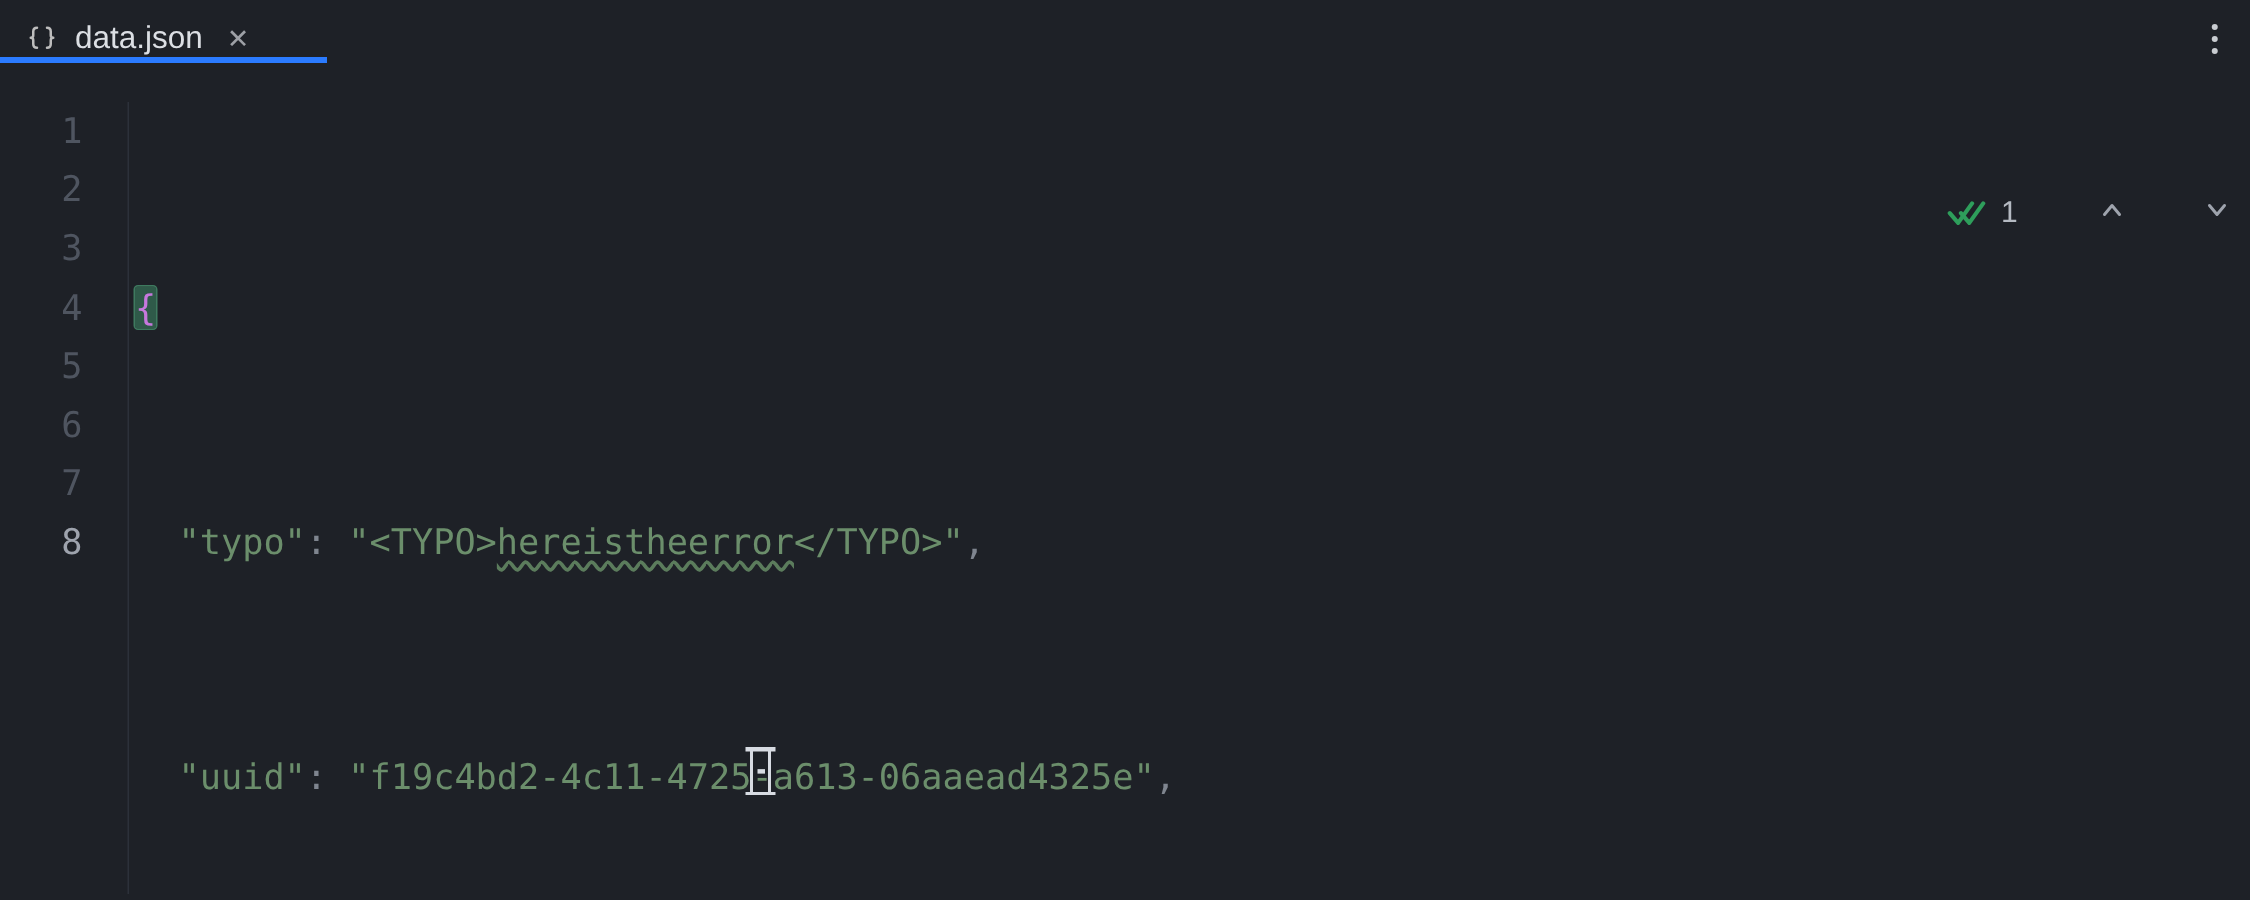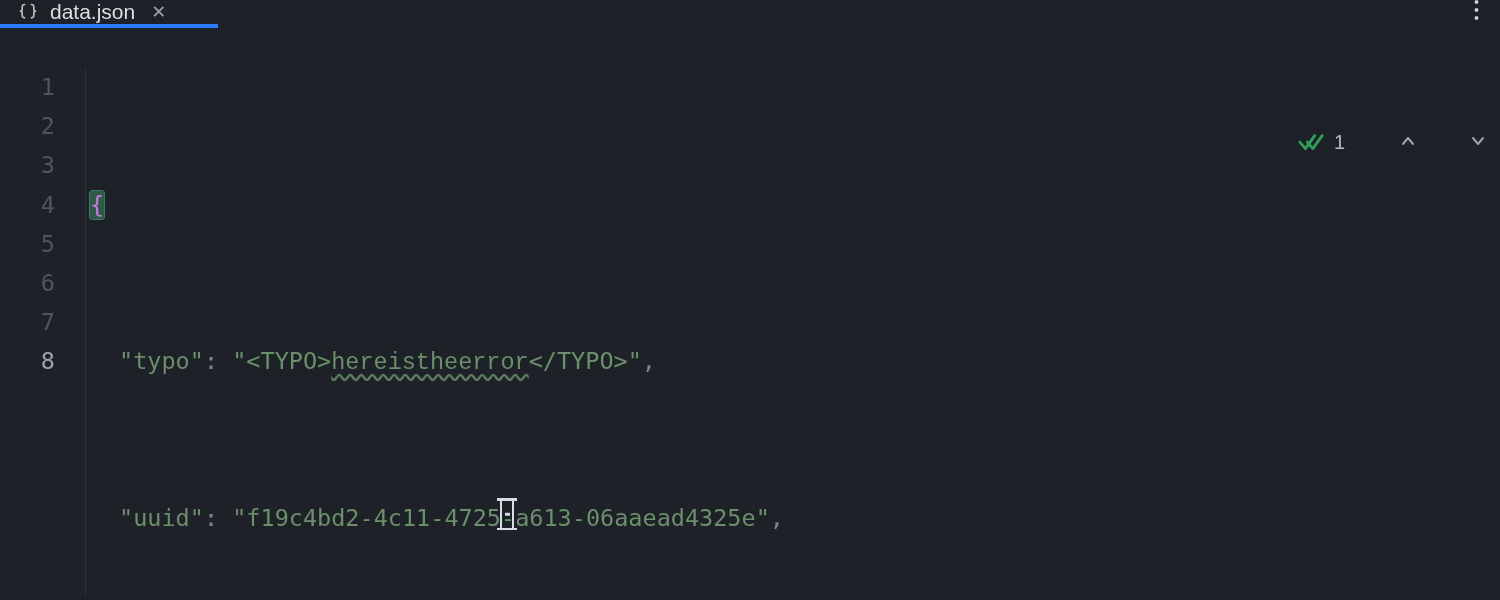--- a/index.html
+++ b/index.html
@@ -8,21 +8,21 @@
     height: 600px;
     background: #1e2127;
     font-family: 'Segoe UI', Arial, sans-serif;
     overflow: hidden;
     color: #abb2bf;
   }
   
   .tabbar {
     height: 52px;
     display: flex;
-    align-items: flex-start;
+    align-items: center;
     background: #1e2127;
     position: relative;
   }
   .tab {
     display: flex;
     align-items: center;
     padding: 0 14px 0 18px;
     background: #1e2127;
     gap: 12px;
     position: relative;
@@ -98,21 +98,20 @@
   .line .indent { display:inline-block; width: 29px; }
 
   
   .brace { color: #c678dd; }
   .key   { color: #6b8e6b; } 
   .punct { color: #7f858f; }
   .str   { color: #6b8e6b; }
   .typo-underline {
     text-decoration: underline wavy #5b7c5c;
     text-underline-offset: 4px;
-    font-family: Liberation Mono, monospace;
   }
   
   .bracket-match {
     background: #2f5a49;
     outline: 1px solid #3e7a5f;
     border-radius: 2px;
   }
 
   
   .problems {

